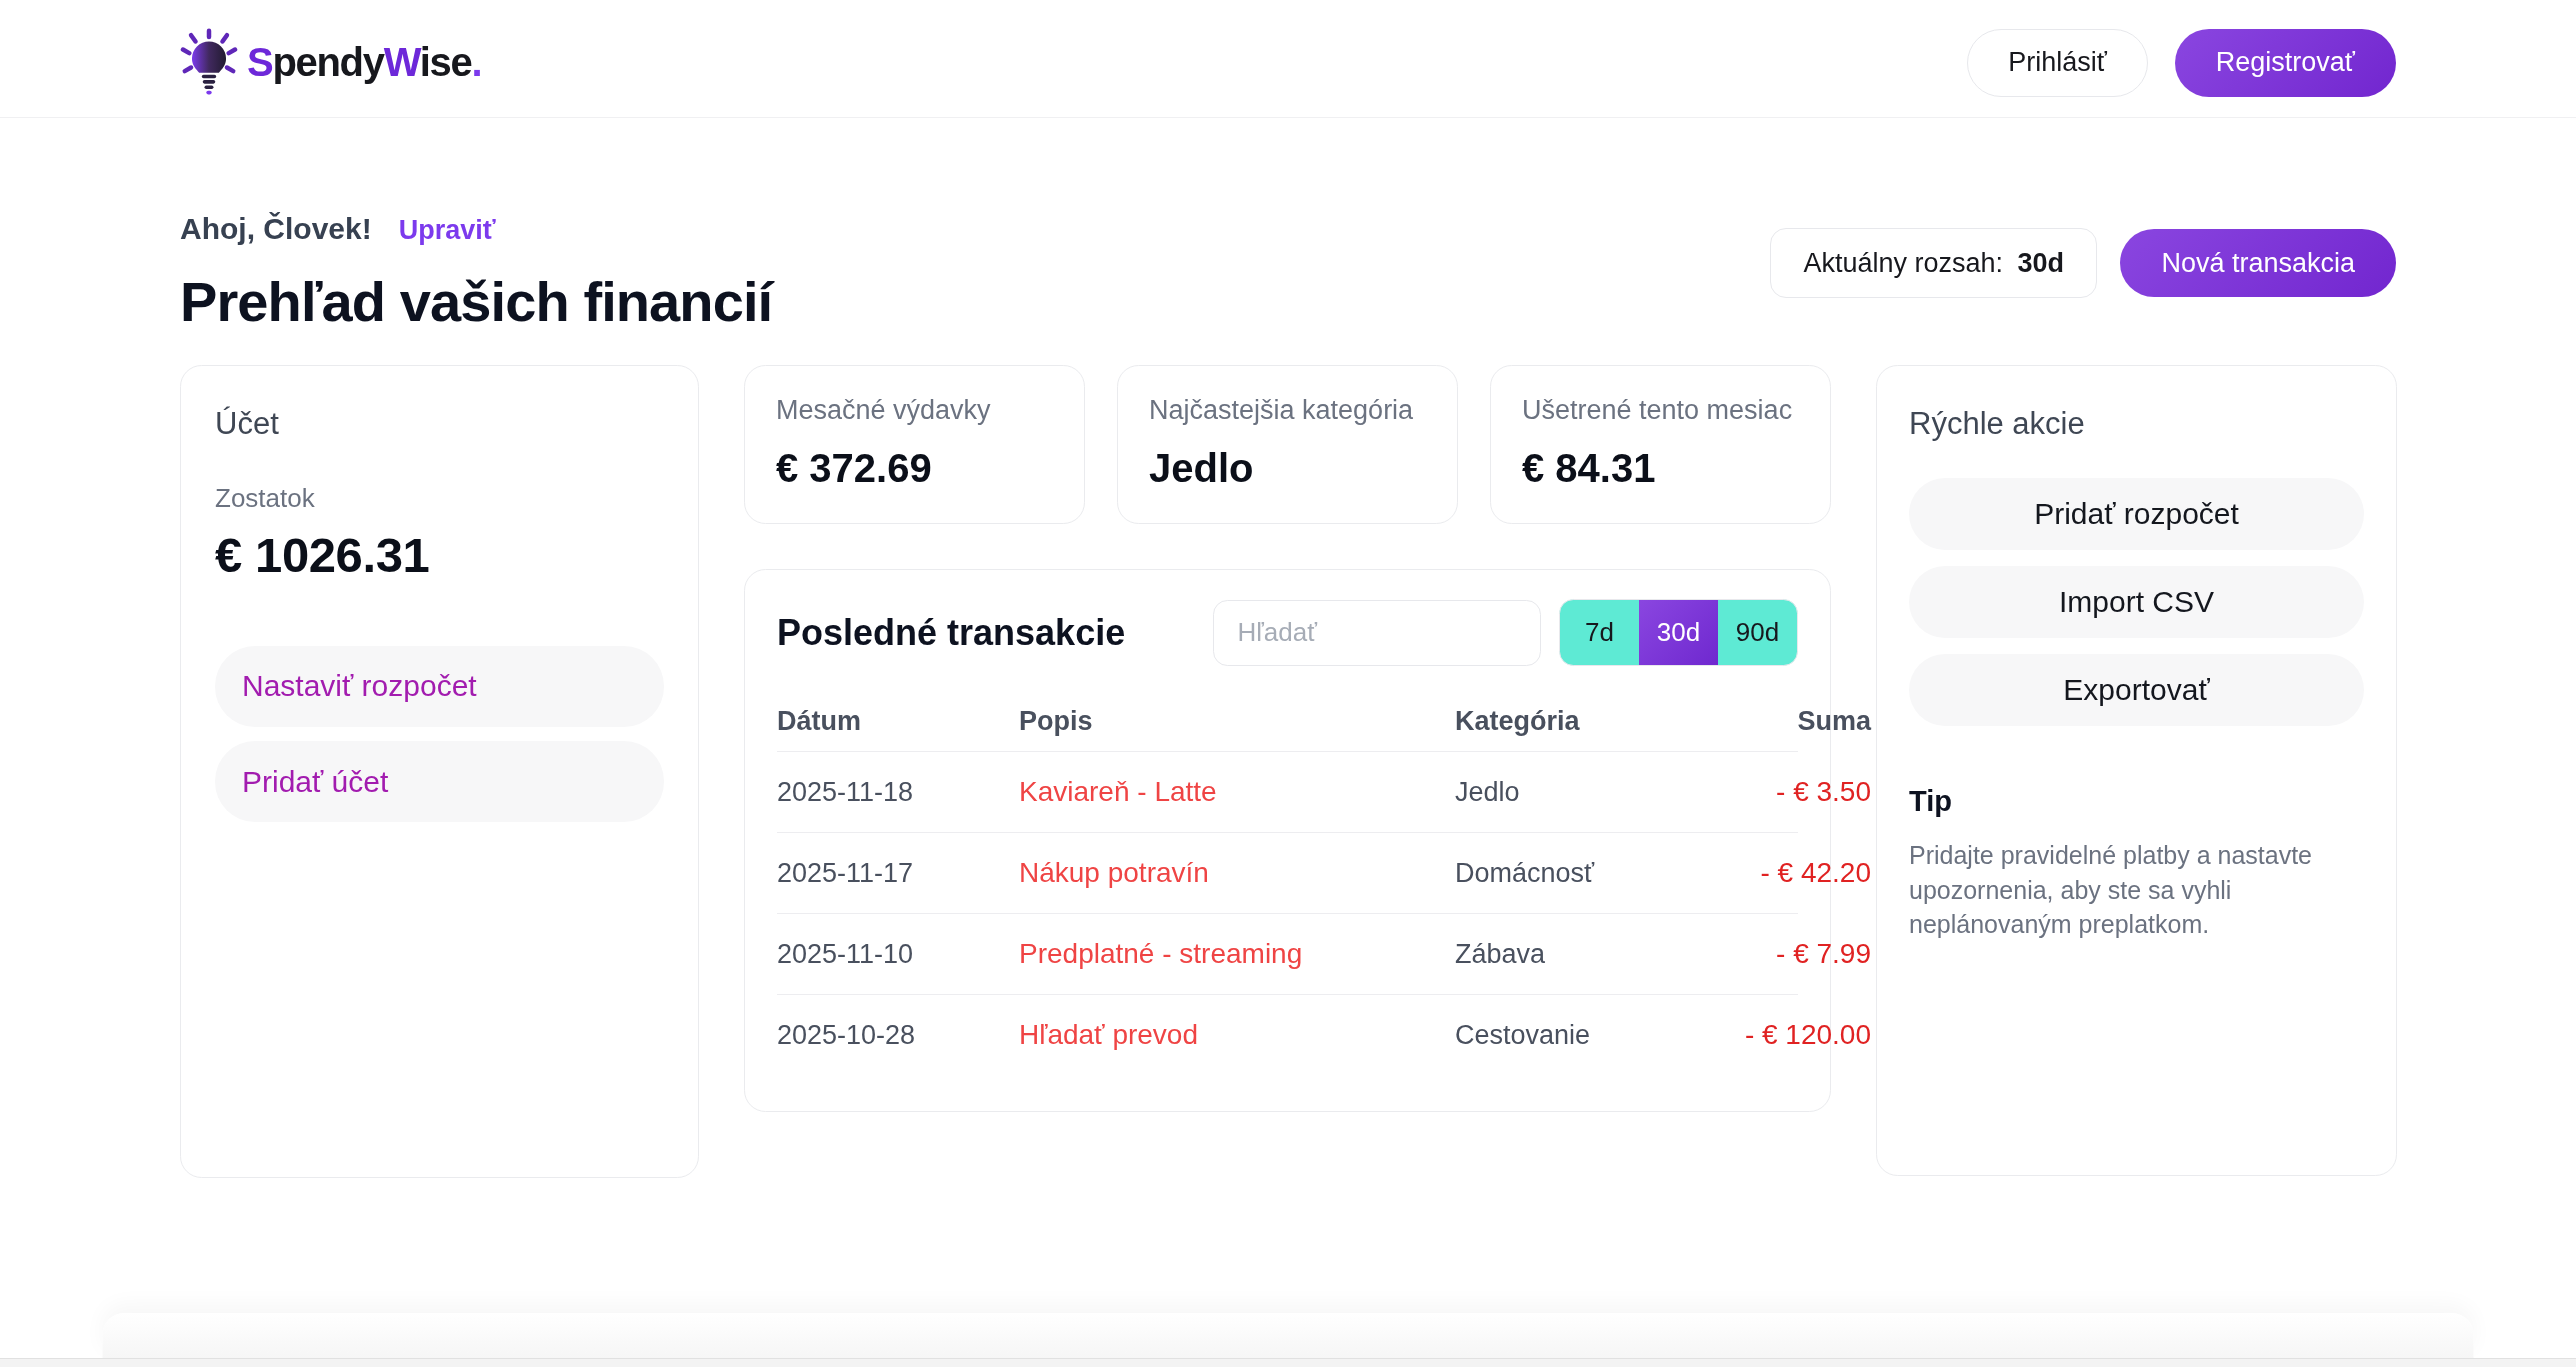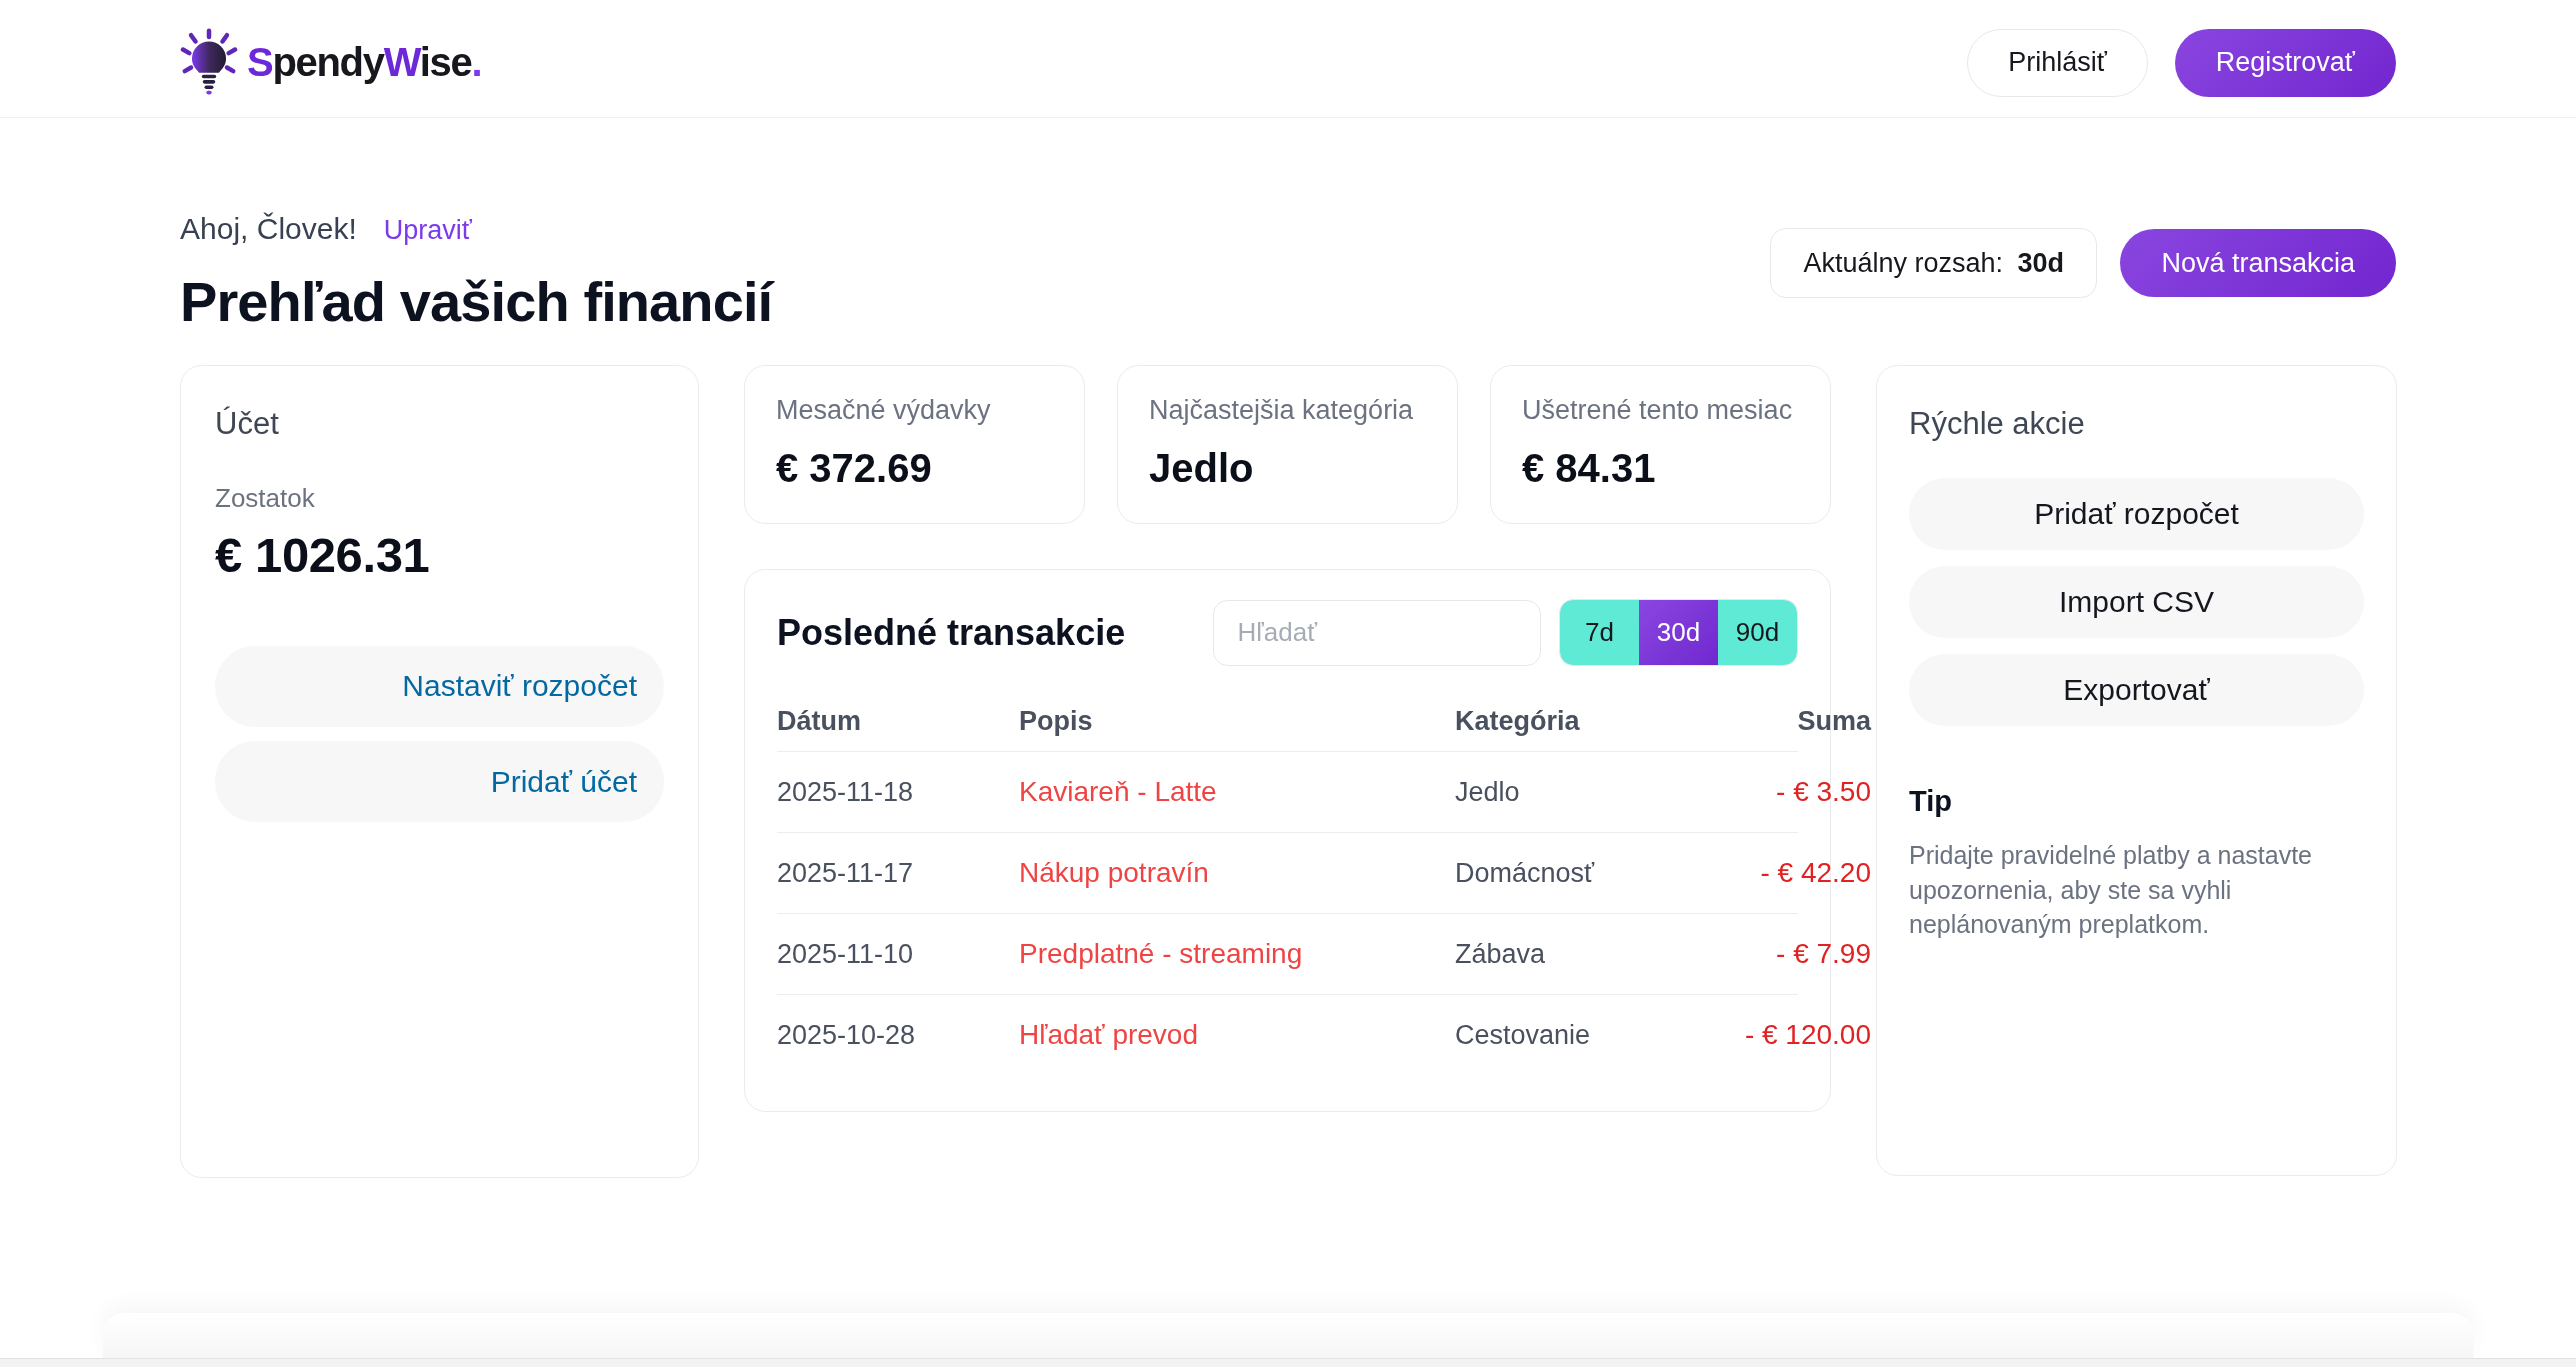--- a/index.html
+++ b/index.html
@@ -30,21 +30,21 @@
   }
   .btn-primary {
     height: 68px; padding: 0 41px; font-size: 27px; color: #fff;
     background: linear-gradient(135deg, #8a46e0 0%, #7226cf 100%);
     border-radius: 34px;
   }
 
   
   main { padding-top: 86px; }
   .page-head { display: flex; justify-content: space-between; align-items: flex-start; }
-  .greet-line { display: flex; align-items: baseline; gap: 27px; }
+  .greet-line { display: flex; align-items: baseline; gap: 27px; font-weight: bold; }
   .greeting { font-size: 30px; color: #374151; }
   .edit-link { font-size: 27px; color: #7c3aed; text-decoration: none; cursor: pointer; }
   .page-title { margin-top: 23.4px; font-size: 56px; font-weight: 800; letter-spacing: -0.9px; color: #0d1220; }
   .head-actions { display: flex; align-items: center; gap: 23.4px; margin-top: 16px; }
   .range-chip {
     height: 70px; display: flex; align-items: center; padding: 0 32px;
     border: 1.8px solid #e7e8ec; border-radius: 16px; font-size: 27px; color: #17181d;
     background: #fff;
   }
   .range-chip b { margin-left: 14.4px; font-weight: 700; }
@@ -53,22 +53,22 @@
   .grid { margin-top: 31px; display: grid; grid-template-columns: 519px 1087px 521px; column-gap: 45px; }
   .card { background: #fff; border: 1.8px solid #eaebee; border-radius: 21.6px; }
 
   
   .account-card { height: 813px; padding: 40px 34px; }
   .card-label { font-size: 31px; color: #3f4754; }
   .muted-label { margin-top: 41px; font-size: 26px; color: #6b7280; }
   .balance { margin-top: 12.6px; font-size: 49px; font-weight: 700; color: #0b0f19; letter-spacing: -0.4px; }
   .soft-btn {
     display: block; width: 100%; height: 81px; margin-top: 14.4px;
-    background: #f7f7f8; border-radius: 40px; font-size: 30px; color: #0369a1;
-    text-align: right; padding: 0 27px;
+    background: #f7f7f8; border-radius: 40px; font-size: 30px; color: #a21caf;
+    text-align: left; padding: 0 27px;
   }
   .soft-btn.first { margin-top: 63px; }
 
   
   .stats-row { display: grid; grid-template-columns: 1fr 1fr 1fr; column-gap: 32px; }
   .stat-card { height: 159px; padding: 29px 31px; }
   .stat-label { font-size: 27px; color: #6b7280; }
   .stat-value { margin-top: 20px; font-size: 40px; font-weight: 700; color: #0b0f19; }
 
   .tx-card { margin-top: 45px; padding: 29px 32px 36px 32px; }

